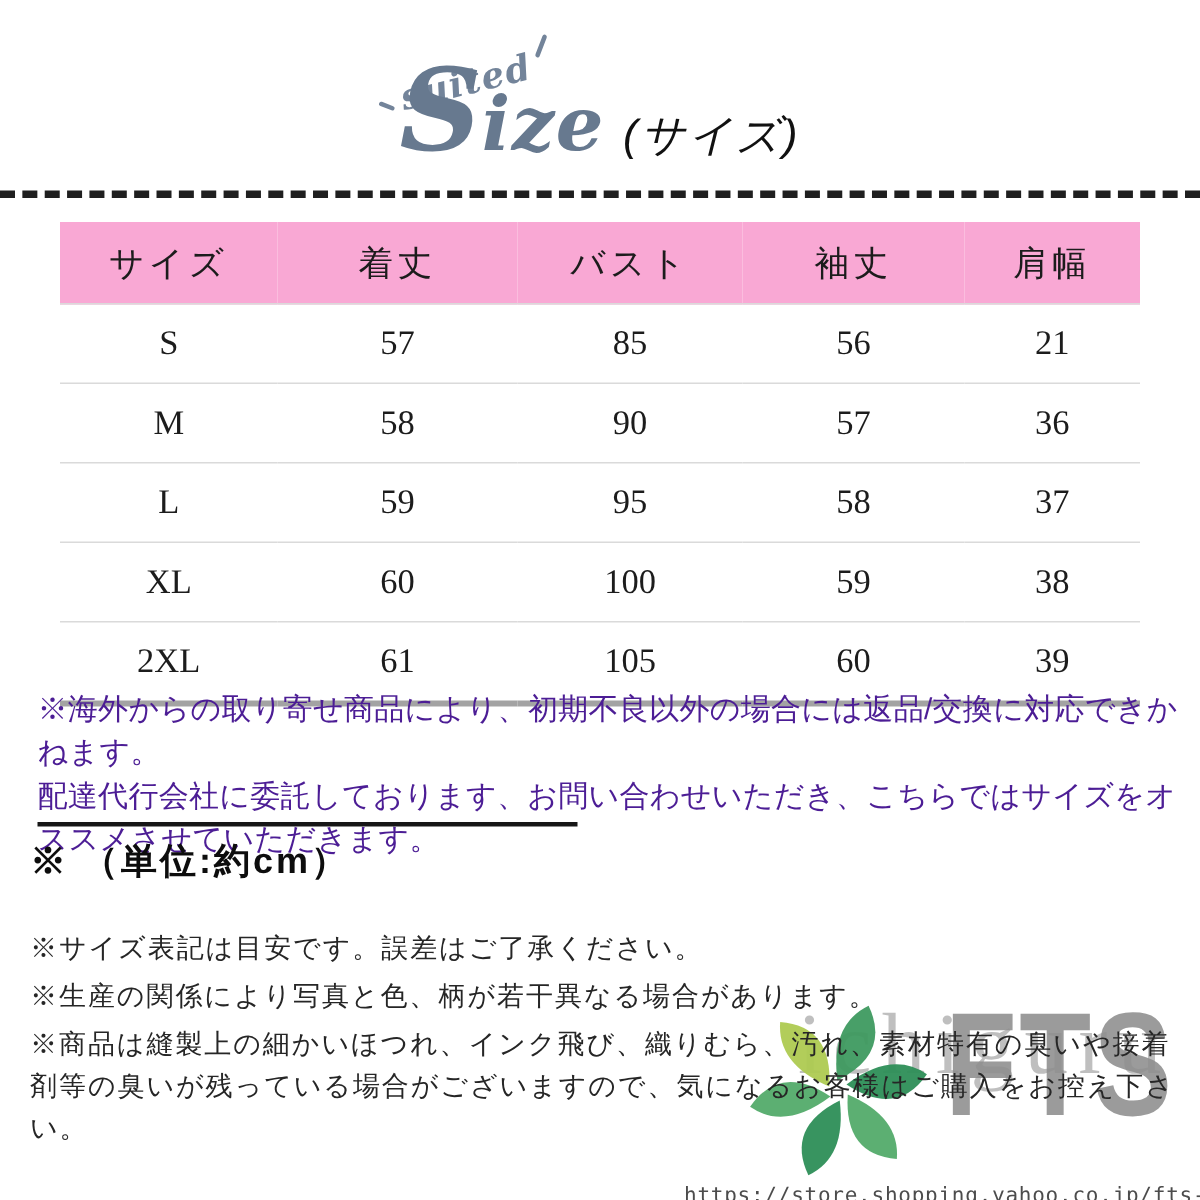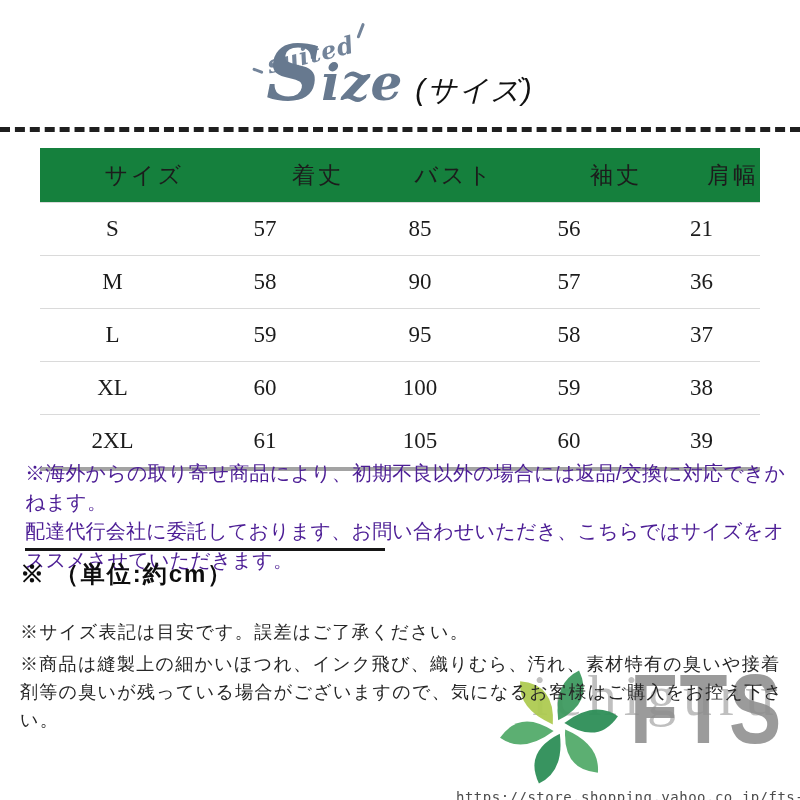--- a/index.html
+++ b/index.html
@@ -40,22 +40,22 @@
     position:absolute;top:127px;left:0;width:800px;height:0;
     border-top:5px dashed #1f1f1f;
   }
 
   
   .size-table{
     position:absolute;top:148px;left:40px;width:720px;
     border-collapse:collapse;font-family:"Liberation Serif","DejaVu Serif",serif;
   }
   .size-table th{
-    background:#15803d;height:52px;font-size:23px;font-weight:500;
-    letter-spacing:3px;color:#1c1c1c;text-align:right;
+    background:#f9a8d4;height:52px;font-size:23px;font-weight:500;
+    letter-spacing:3px;color:#1c1c1c;text-align:center;
   }
   .size-table td{
     height:50px;font-size:23px;color:#1c1c1c;text-align:center;
     border-top:1px solid #dadada;
   }
   .size-table tr:last-child td{border-bottom:4px solid #a3a3a3;}
 
   
   .red-notes{
     position:absolute;top:459px;left:25px;width:762px;
@@ -202,18 +202,19 @@
         </g>
       <g transform="rotate(300 50 50)">
           <path d="M53,47 Q70,30 86,38 Q76,58 53,47 Z" fill="#3f9a60"></path>
         </g>
     </g>
   </svg>
   <div class="logo-fts">FTS</div>
 
   <div class="notes">
     <div class="note">※サイズ表記は目安です。誤差はご了承ください。</div>
+    <div class="note">※生産の関係により写真と色、柄が若干異なる場合があります。</div>
     <div class="note">※商品は縫製上の細かいほつれ、インク飛び、織りむら、汚れ、素材特有の臭いや接着剤等の臭いが残っている場合がございますので、気になるお客様はご購入をお控え下さい。</div>
   </div>
 
   <div class="footer-url">https://store.shopping.yahoo.co.jp/fts-a</div>
 
 </div>
 
 </body></html>

